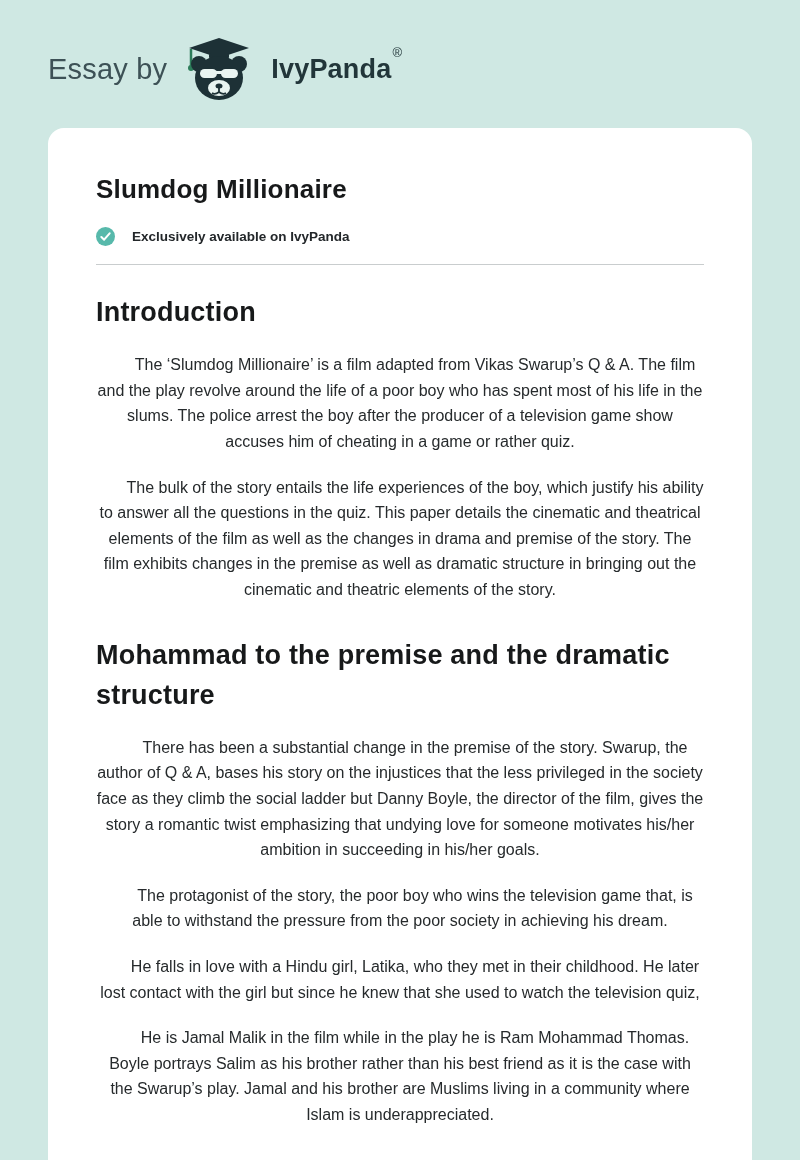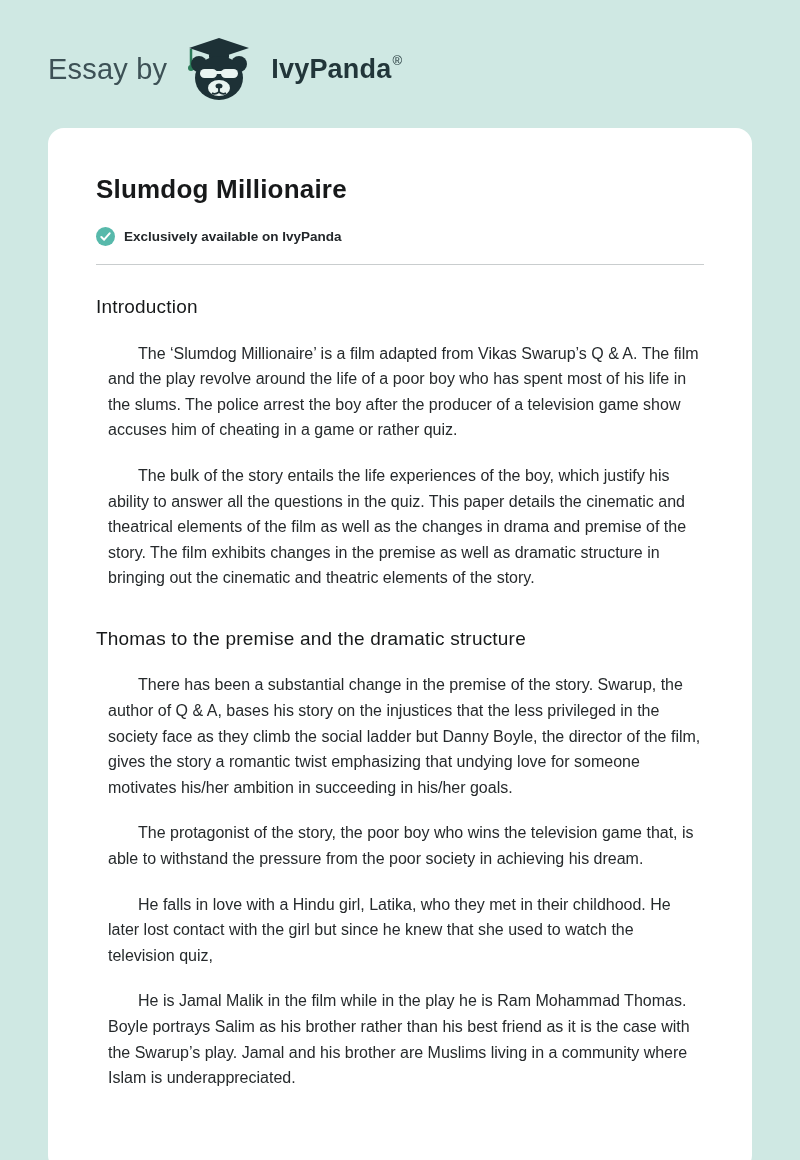--- a/index.html
+++ b/index.html
@@ -20,21 +20,21 @@
     align-items: center;
     gap: 16px;
     padding: 36px 48px 26px 48px;
   }
   .essay-by {
     font-size: 29px;
     color: #3d5156;
     letter-spacing: 0.2px;
   }
   .logo-mark { width: 72px; height: 66px; flex: 0 0 auto; }
-  .brand-row { display: flex; align-items: center; }
+  .brand-row { display: flex; align-items: flex-start; }
   .brand-name {
     font-size: 27px;
     font-weight: bold;
     color: #22363a;
     letter-spacing: 0.2px;
   }
   .brand-reg {
     font-size: 13px;
     color: #22363a;
     vertical-align: super;
@@ -54,21 +54,21 @@
   .doc-title {
     margin: 0;
     font-size: 26px;
     font-weight: bold;
     color: #17191a;
     letter-spacing: 0.2px;
   }
   .badge-row {
     display: flex;
     align-items: center;
-    gap: 9px;
+    gap: 17px;
     margin-top: 22px;
   }
   .check-circle {
     width: 19px;
     height: 19px;
     border-radius: 50%;
     background: #57b9ab;
     display: flex;
     align-items: center;
     justify-content: center;
@@ -80,32 +80,33 @@
     font-weight: bold;
     color: #23272a;
   }
   .divider {
     border: 0;
     border-top: 1px solid #c9cdce;
     margin: 18px 0 26px 0;
   }
   .section-heading {
     margin: 34px 0 20px 0;
-    font-size: 19px;
+    font-size: 27px;
     line-height: 1.45;
-    font-weight: normal;
+    font-weight: bold;
     color: #17191a;
     letter-spacing: 0.2px;
   }
   .body-para {
-    margin: 0 0 20px 12px;
+    margin: 0 0 20px 0;
     font-size: 16px;
     line-height: 1.6;
     color: #262a2c;
     text-indent: 30px;
+    text-align: center;
   }
 </style>
 </head>
 <body>
 
 <div class="page">
 
   <header class="site-header">
     <span class="essay-by">Essay by</span>
 
@@ -151,20 +152,20 @@
       </span>
       <span class="badge-text">Exclusively available on IvyPanda</span>
     </div>
 
     <hr class="divider">
 
     <h2 class="section-heading" style="margin-top:28px;">Introduction</h2>
     <p class="body-para">The ‘Slumdog Millionaire’ is a film adapted from Vikas Swarup’s Q &amp; A. The film and the play revolve around the life of a poor boy who has spent most of his life in the slums. The police arrest the boy after the producer of a television game show accuses him of cheating in a game or rather quiz.</p>
     <p class="body-para">The bulk of the story entails the life experiences of the boy, which justify his ability to answer all the questions in the quiz. This paper details the cinematic and theatrical elements of the film as well as the changes in drama and premise of the story. The film exhibits changes in the premise as well as dramatic structure in bringing out the cinematic and theatric elements of the story.</p>
 
-    <h2 class="section-heading">Thomas to the premise and the dramatic structure</h2>
+    <h2 class="section-heading">Mohammad to the premise and the dramatic structure</h2>
     <p class="body-para">There has been a substantial change in the premise of the story. Swarup, the author of Q &amp; A, bases his story on the injustices that the less privileged in the society face as they climb the social ladder but Danny Boyle, the director of the film, gives the story a romantic twist emphasizing that undying love for someone motivates his/her ambition in succeeding in his/her goals.</p>
     <p class="body-para">The protagonist of the story, the poor boy who wins the television game that, is able to withstand the pressure from the poor society in achieving his dream.</p>
     <p class="body-para">He falls in love with a Hindu girl, Latika, who they met in their childhood. He later lost contact with the girl but since he knew that she used to watch the television quiz,</p>
     <p class="body-para">He is Jamal Malik in the film while in the play he is Ram Mohammad Thomas. Boyle portrays Salim as his brother rather than his best friend as it is the case with the Swarup’s play. Jamal and his brother are Muslims living in a community where Islam is underappreciated.</p>
 
   </main>
 </div>
 
 </body></html>

